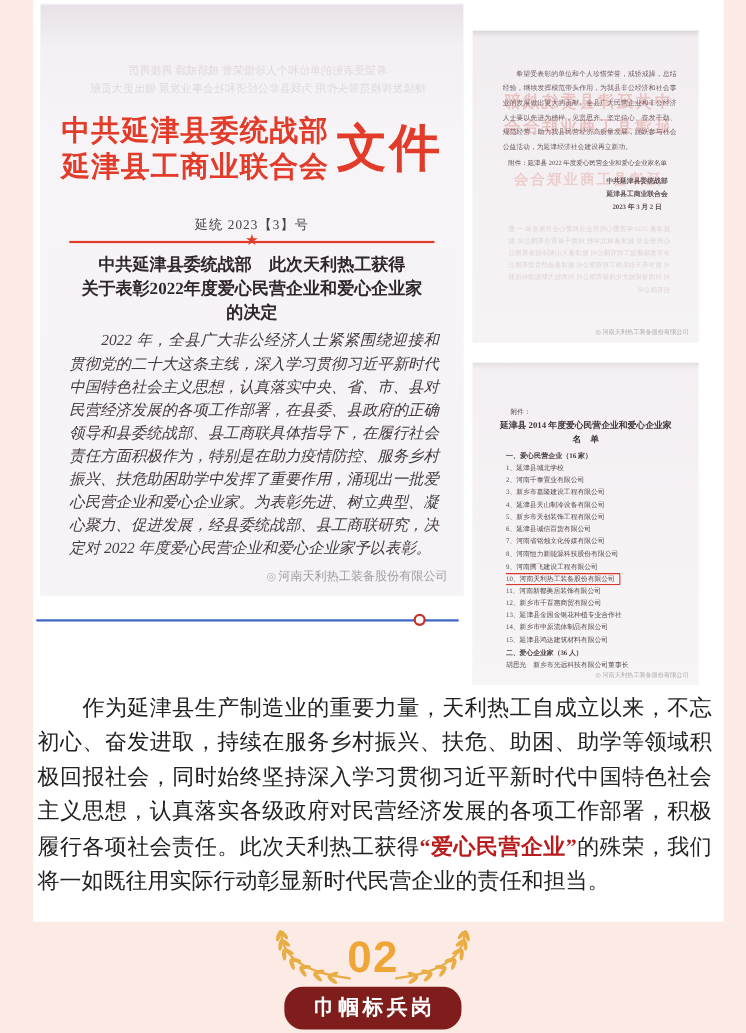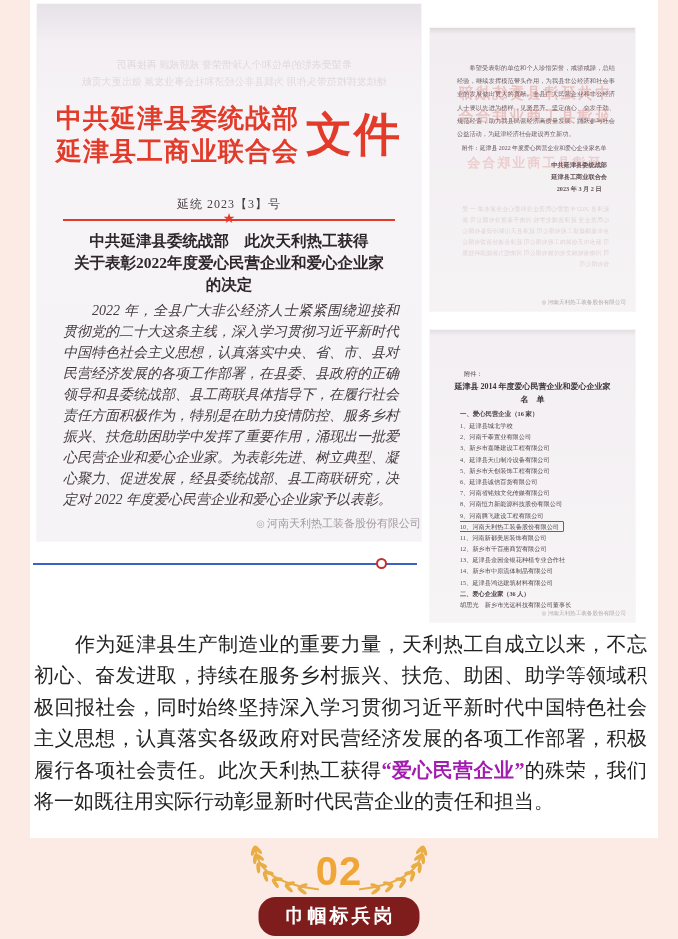--- a/index.html
+++ b/index.html
@@ -22,21 +22,21 @@
   .doc-header-suffix { font-size:46px; margin-left:7px; letter-spacing:2px; }
   .doc-number { position:absolute; top:192px; width:100%; text-align:center;
     font-size:12px; color:#4a4046; letter-spacing:1px; }
   .doc-rule { position:absolute; top:215px; left:26px; right:26px; height:2px; background:#e23b2a; }
   .rule-star { position:absolute; left:50%; top:50%; transform:translate(-50%,-54%);
     font-size:14px; line-height:1; color:#e23b2a; }
   .doc-title { position:absolute; top:226px; width:100%; text-align:center;
     font-weight:bold; font-size:15.5px; line-height:22px; color:#2e262b; }
   .doc-body { position:absolute; top:296px; left:26px; right:22px; font-size:14px;
     line-height:21px; color:#443a40; text-align:justify;font-style:italic; }
-  .doc-watermark { position:absolute; bottom:10px; right:0; font-size:11px; color:#a29aa0; }
+  .doc-watermark { position:absolute; bottom:10px; right:14px; font-size:11px; color:#a29aa0; }
   .logo-glyph { font-size:10px; margin-right:2px; opacity:.8; }
 
   
   .thumb { position:absolute; font-family:"Liberation Serif","DejaVu Serif",serif;
     box-shadow:0 0 0 1px rgba(0,0,0,0.03); }
   .thumb1 { left:400px; top:28px; width:205px; height:283px;
     background:linear-gradient(180deg,#dcd7da 0,#f1edf0 6px,#f6f3f5 100%); }
   .thumb2 { left:400px; top:330px; width:205px; height:292px;
     background:linear-gradient(180deg,#e3dee1 0,#f3eff2 6px,#f7f4f6 100%); }
 
@@ -71,21 +71,21 @@
 
   
   .divider { position:absolute; left:3px; top:563px; width:384px; height:2px; background:#3a63c8; }
   .divider-ring { position:absolute; left:343px; top:-5px; width:7px; height:7px;
     border:2px solid #c53028; border-radius:50%; background:#fefdfd; }
 
   
   .article { position:absolute; left:4px; top:629px; width:613px;
     font-family:"Liberation Serif","DejaVu Serif",serif;
     font-size:20px; line-height:31.4px; color:#222222; text-align:justify; }
-  .article-highlight { color:#a21caf; font-weight:bold; }
+  .article-highlight { color:#b91c1c; font-weight:bold; }
 
   
   .section02 { position:absolute; left:0; top:844px; width:678px;
     display:flex; justify-content:center; align-items:center; }
   .sec-number { font-family:"Liberation Sans","DejaVu Sans",sans-serif;
     font-size:40px; font-weight:bold; color:#f0a636; line-height:44px;
     letter-spacing:1px; margin:0 -6px; }
   .laurel { display:block; margin-bottom:2px; }
   .laurel-right { transform:scaleX(-1); }
   .badge { position:absolute; left:50%; transform:translateX(-50%); top:897px;

